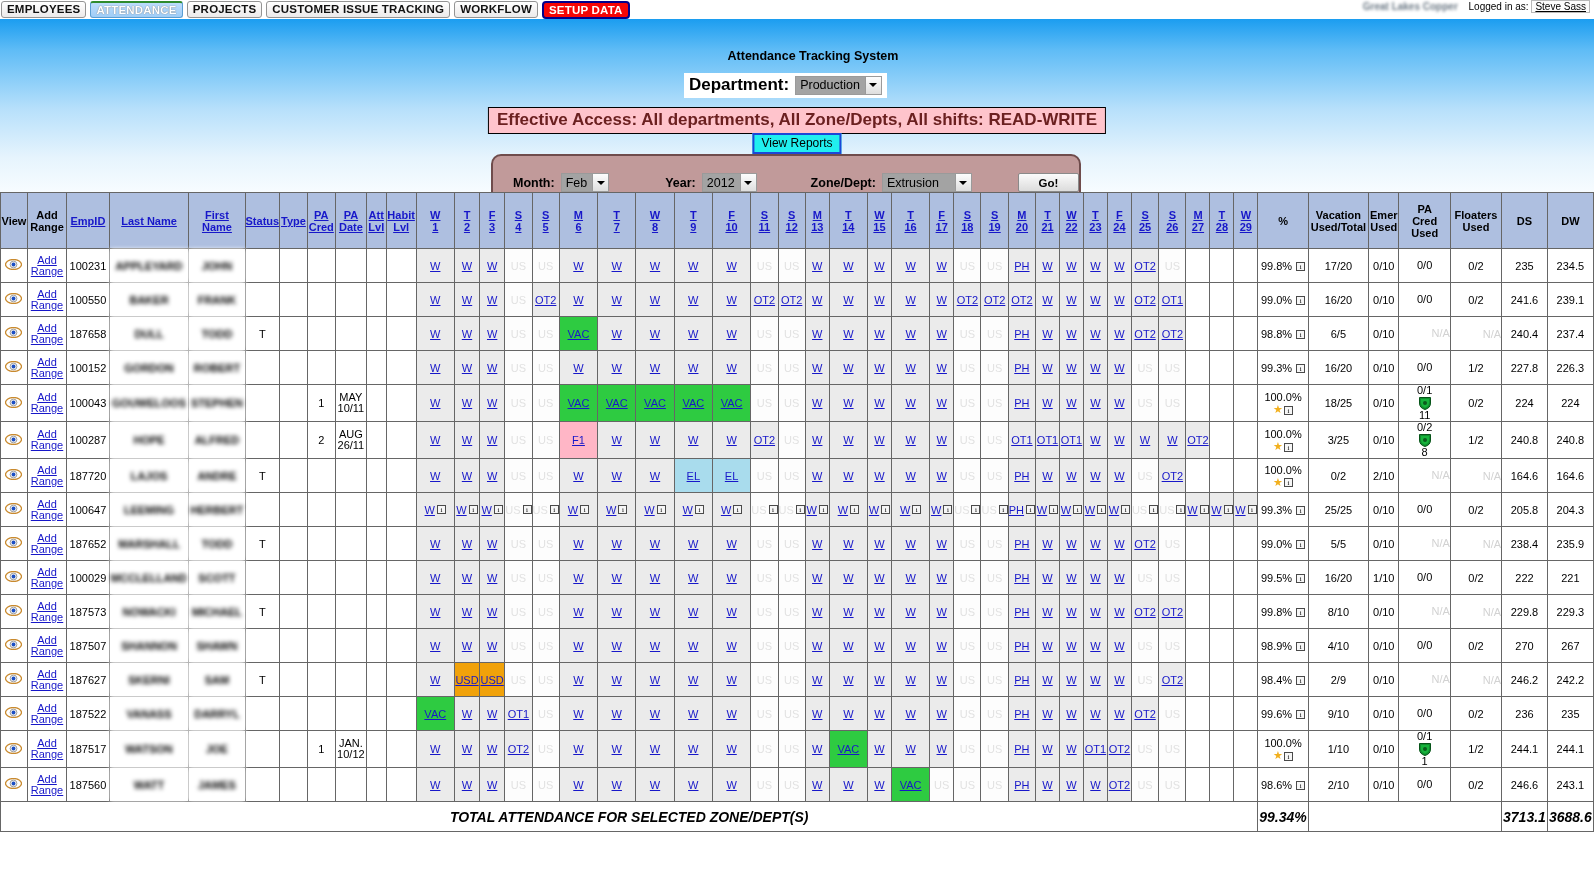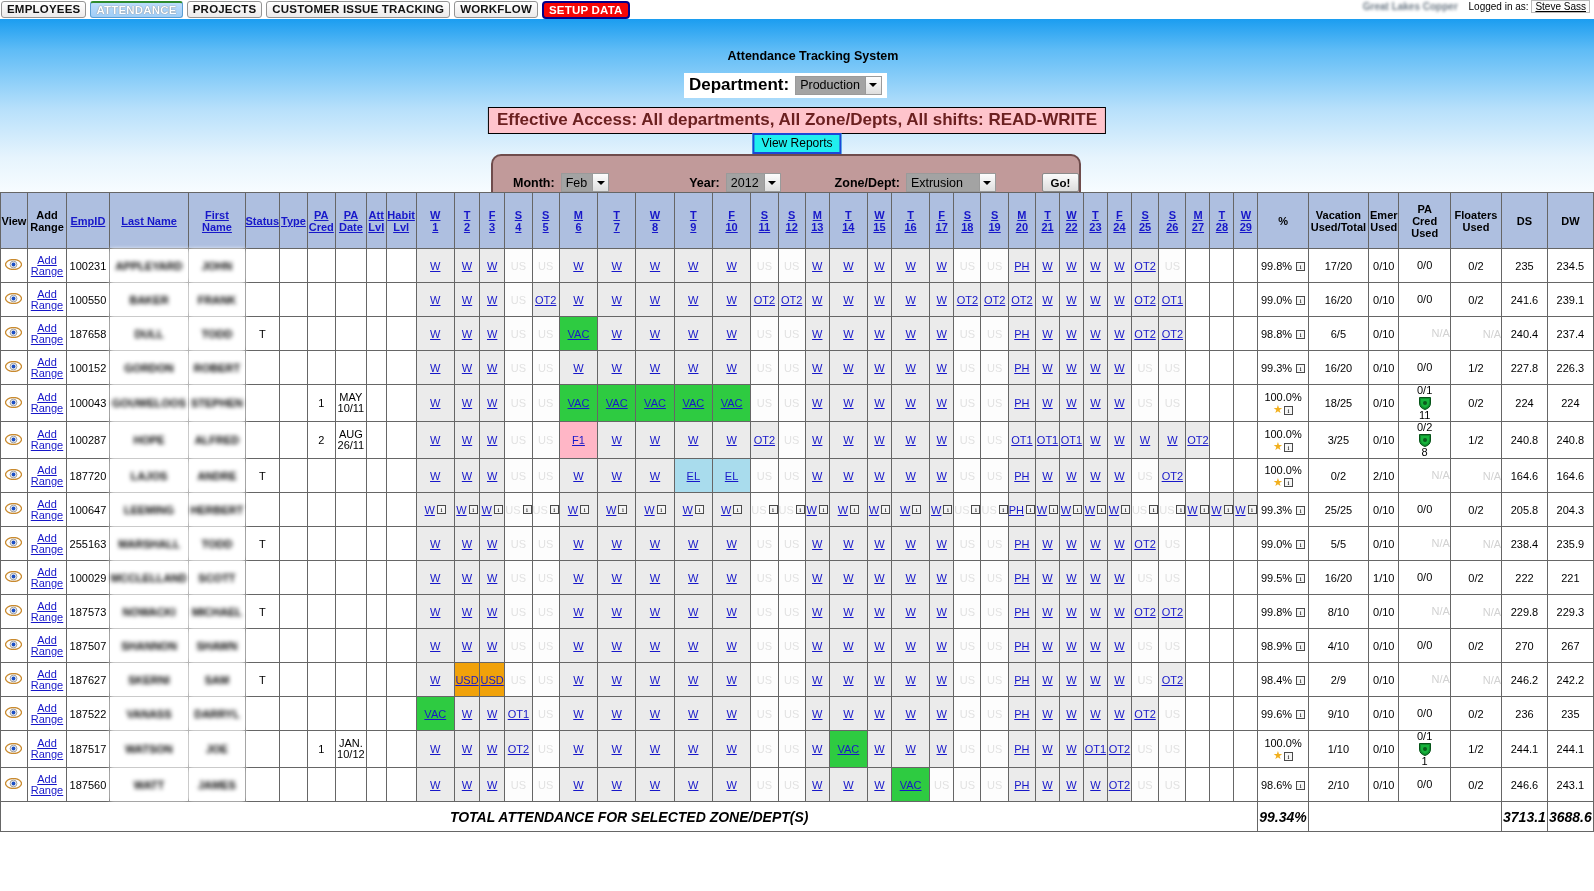--- a/index.html
+++ b/index.html
@@ -232,21 +232,21 @@
           <span class="caret"></span>
         </span>
     </span>
   </div>
 
   <div id="accessBar">Effective Access: All departments, All Zone/Depts, All shifts: READ-WRITE</div>
 
   <div id="viewReports">View Reports</div>
 
   <div id="filterPanel">
-    <div class="fgroup" style="margin-right:80px;">
+    <div class="fgroup" style="margin-right:56px;">
       <span class="flabel">Month:</span>
       <span class="selwrap">
         <span class="selval" style="min-width:30px;">Feb</span>
         <span class="arrowbtn">
             <span class="caret"></span>
           </span>
       </span>
     </div>
     <div class="fgroup" style="margin-right:54px;">
       <span class="flabel">Year:</span>
@@ -1634,21 +1634,21 @@
           <td class="ds">205.8</td>
           <td class="dw">204.3</td>
         </tr>
         <tr>
           <td class="eye"><span class="eyeicon"><svg width="17" height="11" viewBox="0 0 17 11">
                 <ellipse cx="8.5" cy="5.5" rx="8" ry="5" fill="none" stroke="#c98a2e" stroke-width="1.3"></ellipse>
                 <circle cx="8.5" cy="5.5" r="3.4" fill="#f2f2f2" stroke="#8a8a8a" stroke-width="0.8"></circle>
                 <circle cx="8.5" cy="5.5" r="1.9" fill="#1c4fc4"></circle>
               </svg></span></td>
           <td class="addrange"><a href="#">Add<br>Range</a></td>
-          <td class="empid">255163</td>
+          <td class="empid">187652</td>
           <td class="lname">MARSHALL</td>
           <td class="fname">TODD</td>
           <td class="status">T</td>
           <td class="type"></td>
           <td class="pacred"></td>
           <td class="padate"></td>
           <td class="attlvl"></td>
           <td class="habitlvl"></td>
           <td class="day sched">
             <span class="dayrow1">

